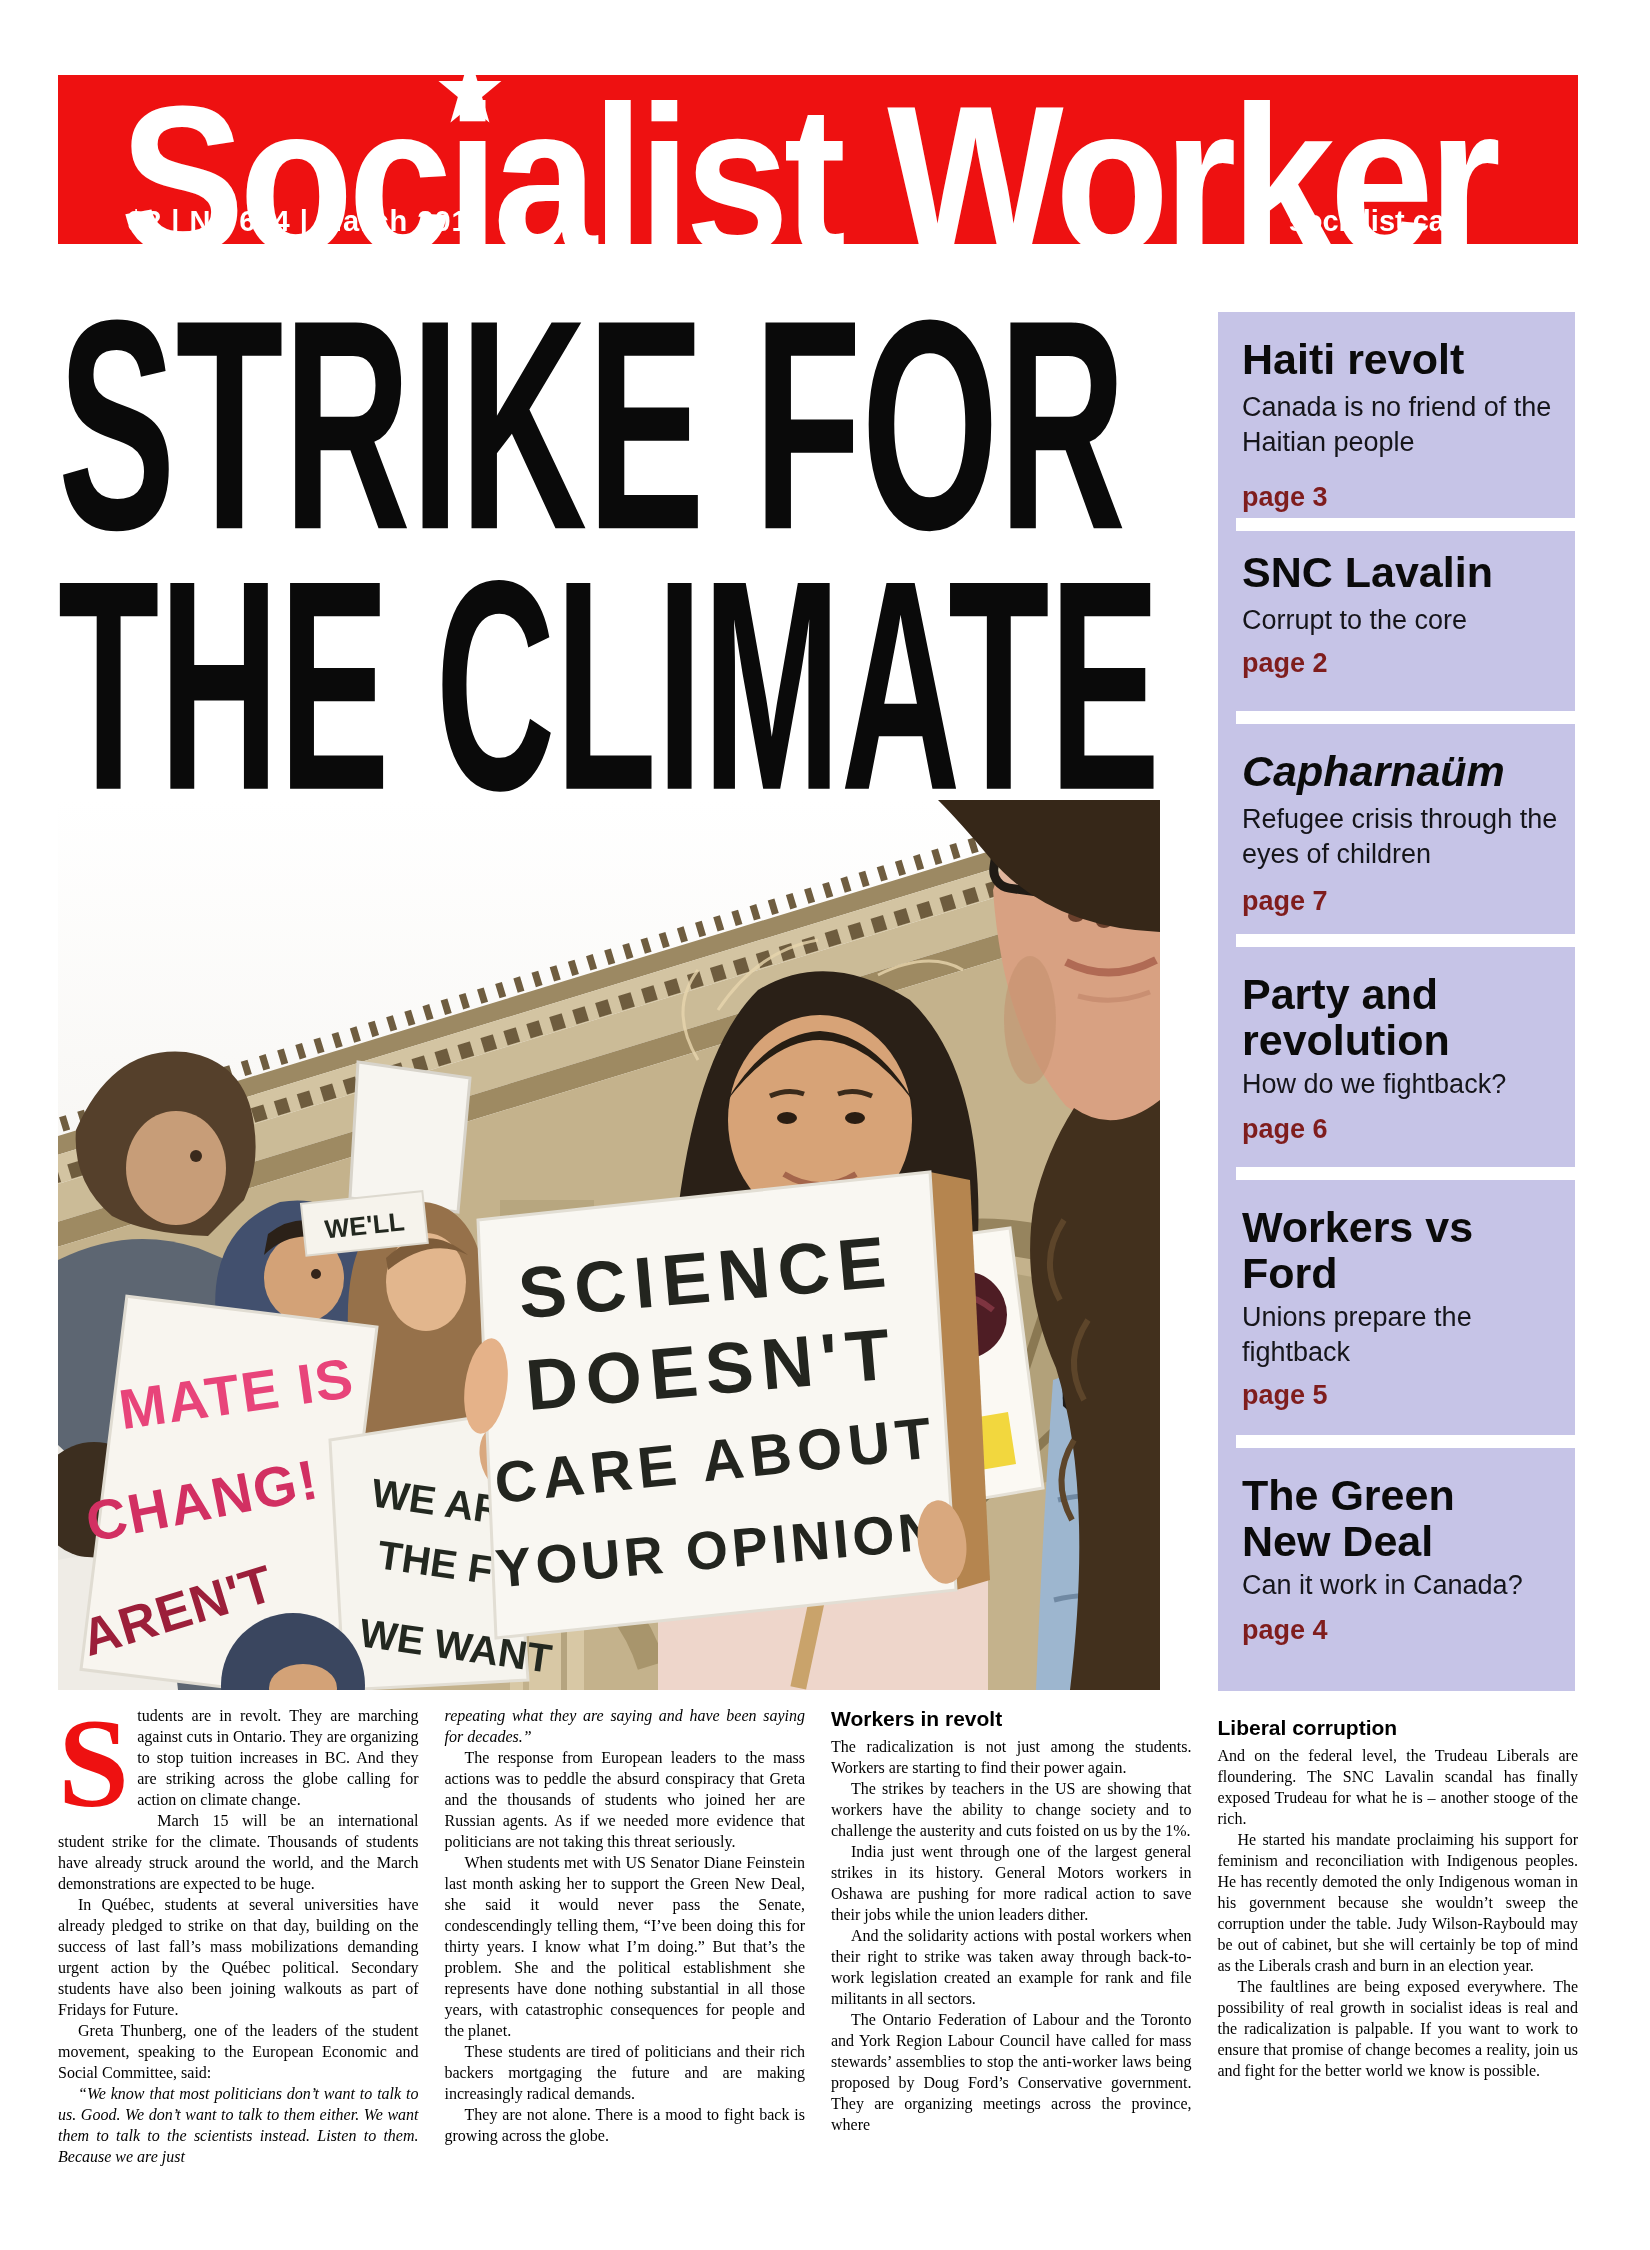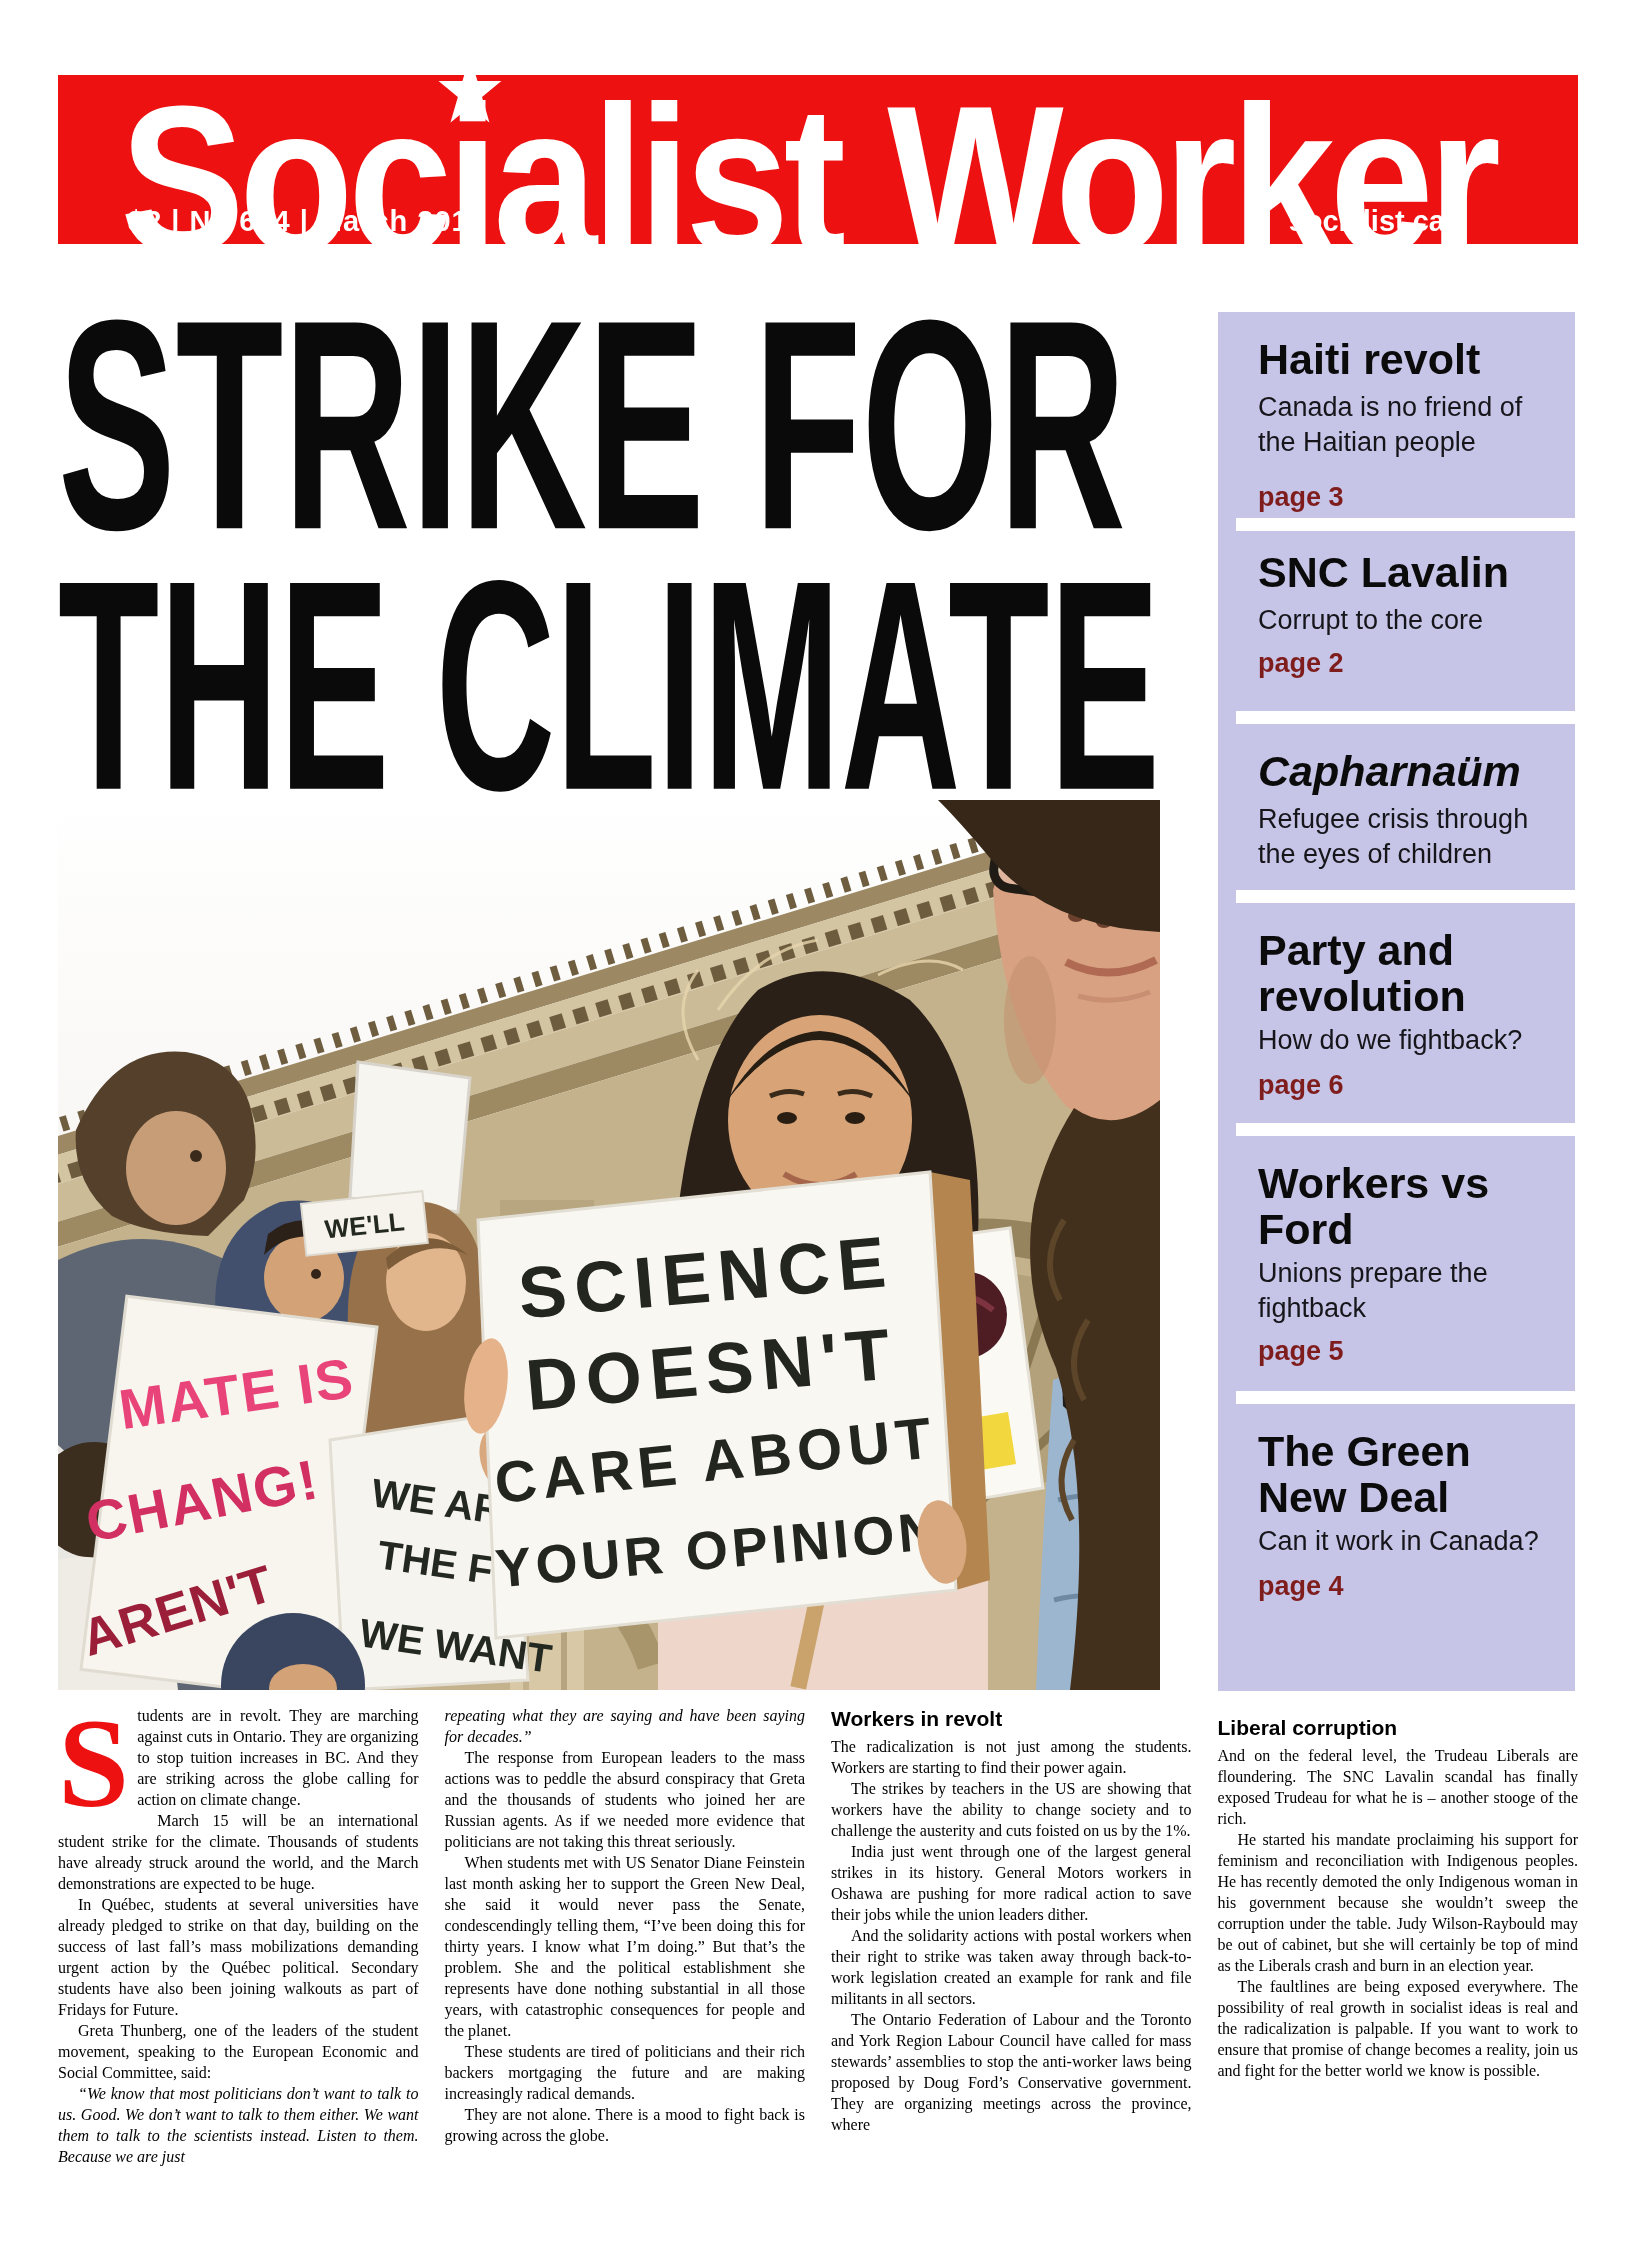--- a/index.html
+++ b/index.html
@@ -20,21 +20,21 @@
         font:400 92px/1 "DejaVu Sans",sans-serif;letter-spacing:0;color:#fff;}
   .issue-info{position:absolute;left:70px;bottom:8px;color:#fff;
         font:700 29px/1 "Liberation Sans",sans-serif;letter-spacing:1px;}
   .website{position:absolute;right:133px;bottom:8px;color:#ffffff;
         font:700 29px/1 "Liberation Sans",sans-serif;}
   
   .headline{position:absolute;left:58px;top:296px;width:1520px;height:500px;}
   .headline text{fill:var(--ink);font-family:"Liberation Sans",sans-serif;font-weight:700;}
   
   .sidebar{position:absolute;left:1218px;top:312px;width:357px;height:1379px;background:var(--lav);}
-  .sb-box{box-sizing:border-box;padding:24px 16px 0 40px;overflow:hidden;}
+  .sb-box{box-sizing:border-box;padding:24px 16px 0 24px;overflow:hidden;}
   .sb-sep{height:13px;background:#fff;margin-left:18px;}
   .sb-title{font:700 43px/46px "Liberation Sans",sans-serif;color:#0b0b0b;margin:0;}
   .sb-title.it{font-style:italic;}
   .sb-title.w240{width:245px;} .sb-title.w250{width:255px;} .sb-title.w300{width:300px;}
   .sb-sub{font:400 27px/35px "Liberation Sans",sans-serif;color:#15151a;margin:8px 0 0 0;}
   .sb-page{font:700 27px/30px "Liberation Sans",sans-serif;color:#7f1d1d;margin:22px 0 0 0;}
   
   .photo{position:absolute;left:58px;top:800px;width:1102px;height:890px;}
   .photo svg{display:block;}
   .sign-font{font-family:"Liberation Sans",sans-serif;font-weight:700;}
@@ -75,21 +75,21 @@
       <p class="sb-sub">Canada is no friend of the Haitian people</p>
       <p class="sb-page">page 3</p>
     </div>
     <div class="sb-sep"></div>
     <div class="sb-box" style="height:180px;padding-top:18px">
       <h2 class="sb-title">SNC Lavalin</h2>
       <p class="sb-sub">Corrupt to the core</p>
       <p class="sb-page" style="margin-top:10px">page 2</p>
     </div>
     <div class="sb-sep"></div>
-    <div class="sb-box" style="height:166px">
+    <div class="sb-box" style="height:210px">
       <h2 class="sb-title it">Capharnaüm</h2>
       <p class="sb-sub">Refugee crisis through the eyes of children</p>
       <p class="sb-page" style="margin-top:14px">page 7</p>
     </div>
     <div class="sb-sep"></div>
     <div class="sb-box" style="height:220px">
       <h2 class="sb-title w300">Party and revolution</h2>
       <p class="sb-sub" style="margin-top:4px">How do we fightback?</p>
       <p class="sb-page" style="margin-top:12px">page 6</p>
     </div>

